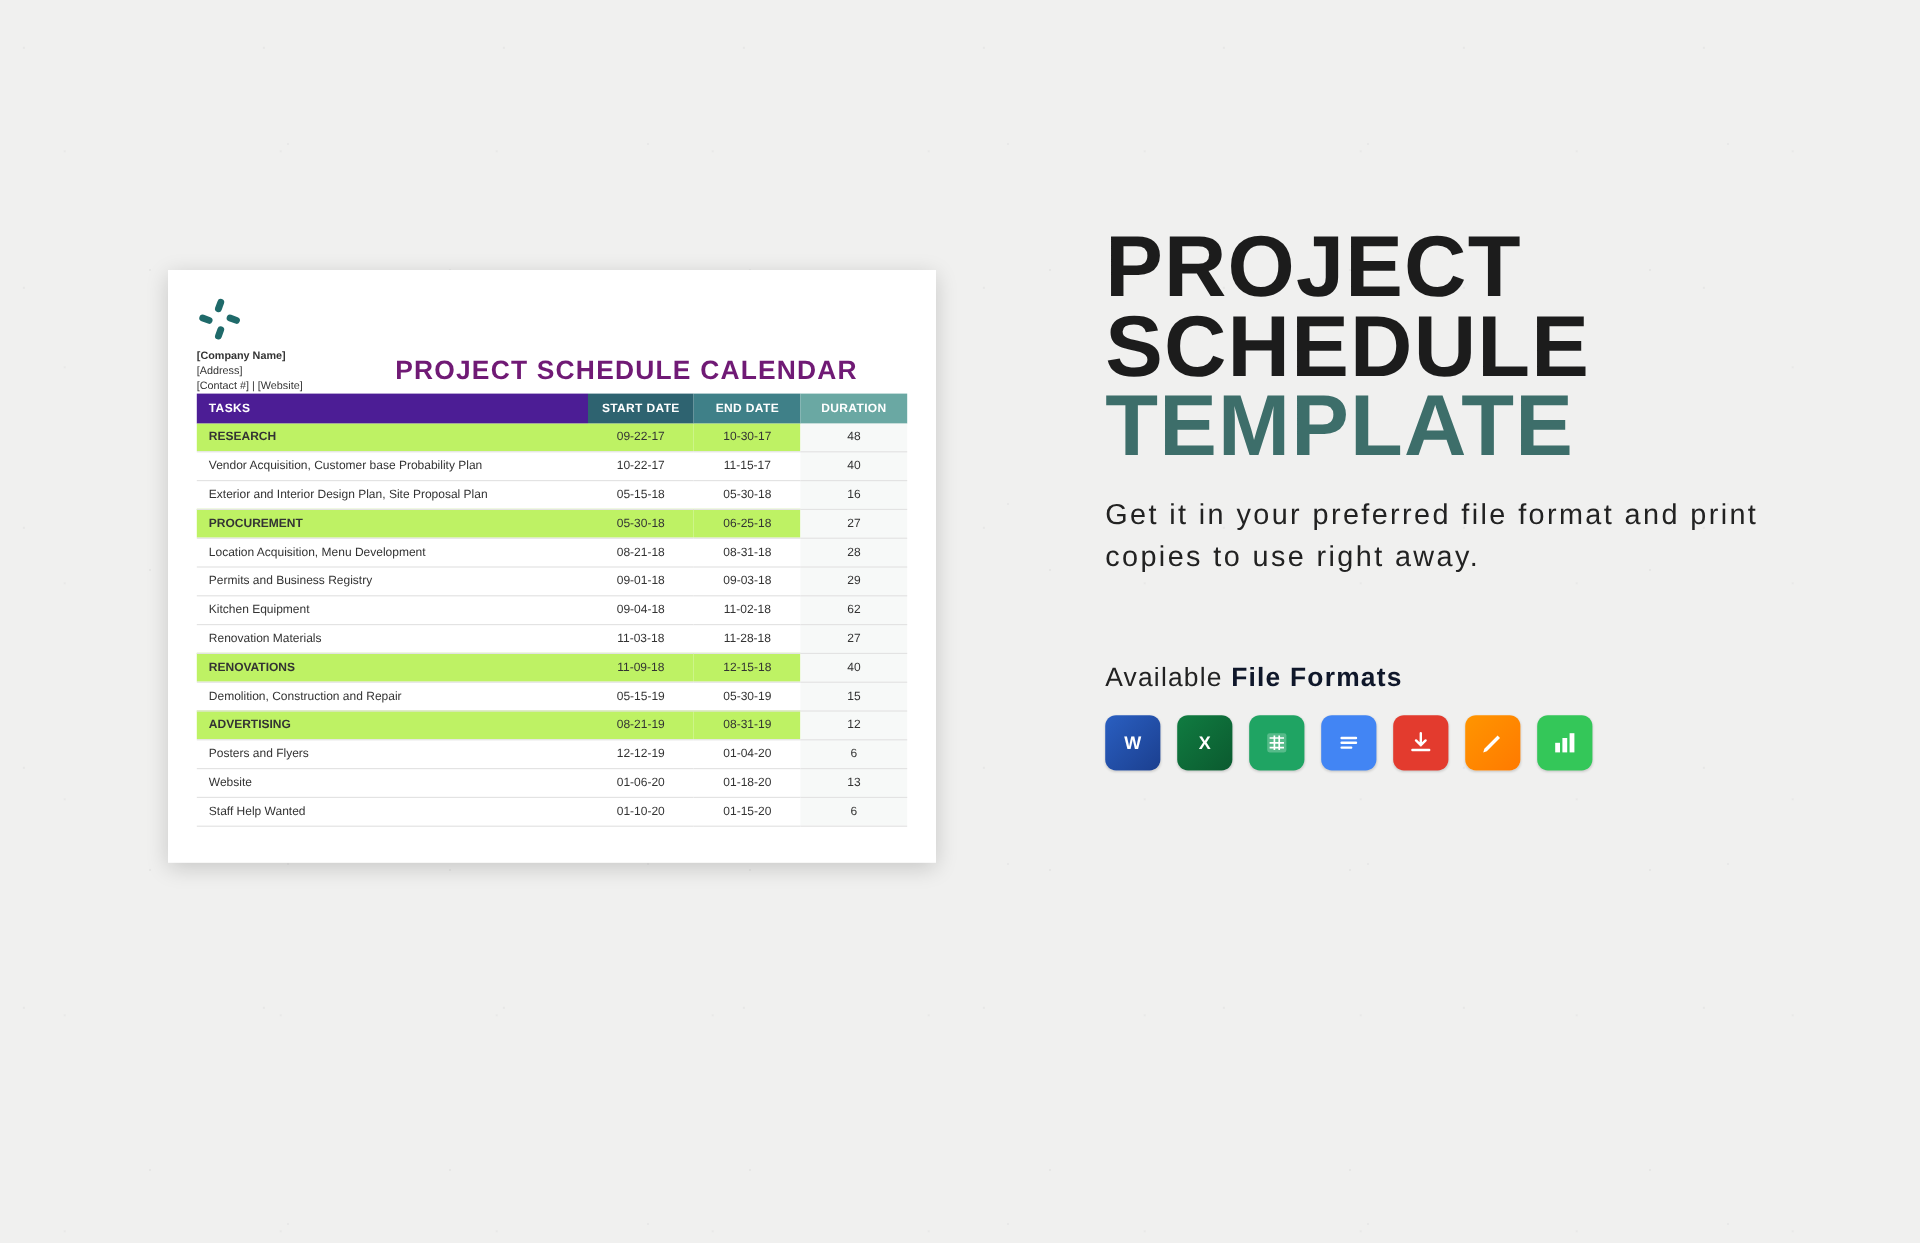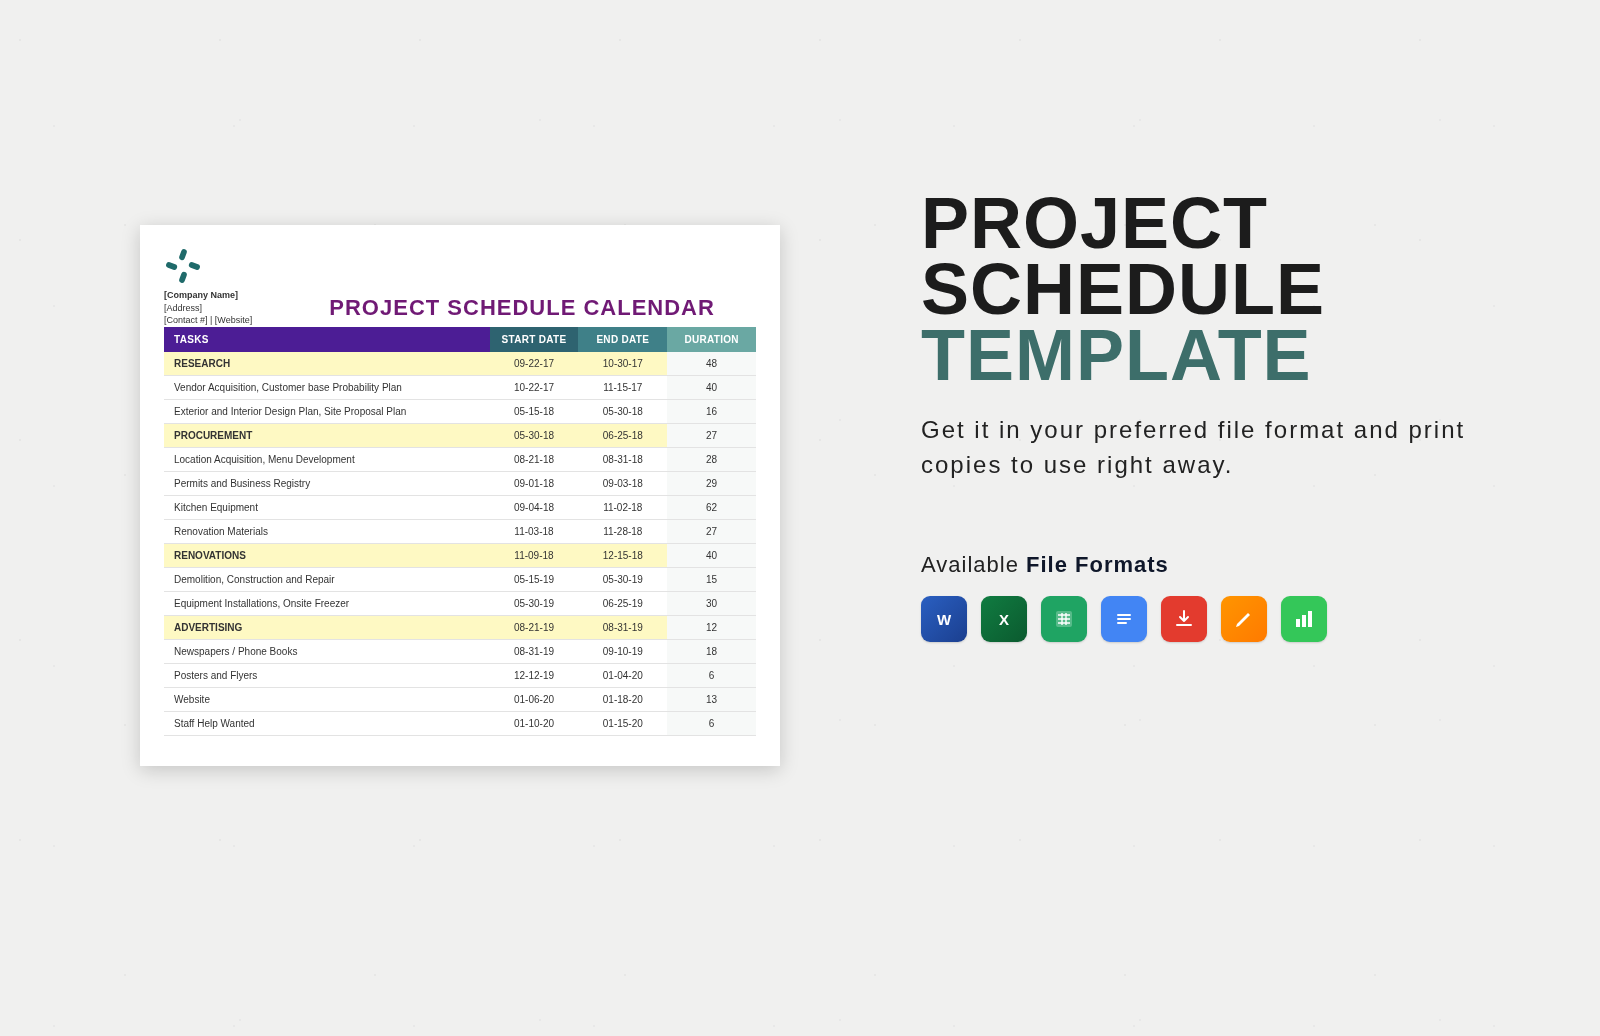--- a/index.html
+++ b/index.html
@@ -53,21 +53,21 @@
   }
   table.schedule th.tasks  { background:#4c1d95; width:55%; }
   table.schedule th.s      { background:#2e6370; width:15%; text-align:center;}
   table.schedule th.e      { background:#3f8088; width:15%; text-align:center;}
   table.schedule th.d      { background:#6aa8a3; width:15%; text-align:center;}
   table.schedule td {
     padding:6px 10px; border-bottom:1px solid #e3e3e3; color:#333;
   }
   table.schedule td.c { text-align:center; }
   tr.section td:first-child { font-weight:800; }
-  tr.section td { background:#fef9c3; }
+  tr.section td { background:#bef264; }
   tr td:nth-child(4){ background:#f7f9f8; }
 
   
   .panel {
     position:absolute; left:921px; top:190px; width:600px;
   }
   .big-title {
     font-family: Arial Black, Arial, sans-serif;
     font-weight:900;
     font-size:72px; line-height:.92; letter-spacing:1px;
@@ -186,37 +186,25 @@
             <td class="c">11-09-18</td>
             <td class="c">12-15-18</td>
             <td class="c">40</td>
           </tr>
           <tr>
             <td>Demolition, Construction and Repair</td>
             <td class="c">05-15-19</td>
             <td class="c">05-30-19</td>
             <td class="c">15</td>
           </tr>
-          <tr>
-            <td>Equipment Installations, Onsite Freezer</td>
-            <td class="c">05-30-19</td>
-            <td class="c">06-25-19</td>
-            <td class="c">30</td>
-          </tr>
           <tr class="section">
             <td>ADVERTISING</td>
             <td class="c">08-21-19</td>
             <td class="c">08-31-19</td>
             <td class="c">12</td>
-          </tr>
-          <tr>
-            <td>Newspapers / Phone Books</td>
-            <td class="c">08-31-19</td>
-            <td class="c">09-10-19</td>
-            <td class="c">18</td>
           </tr>
           <tr>
             <td>Posters and Flyers</td>
             <td class="c">12-12-19</td>
             <td class="c">01-04-20</td>
             <td class="c">6</td>
           </tr>
           <tr>
             <td>Website</td>
             <td class="c">01-06-20</td>

